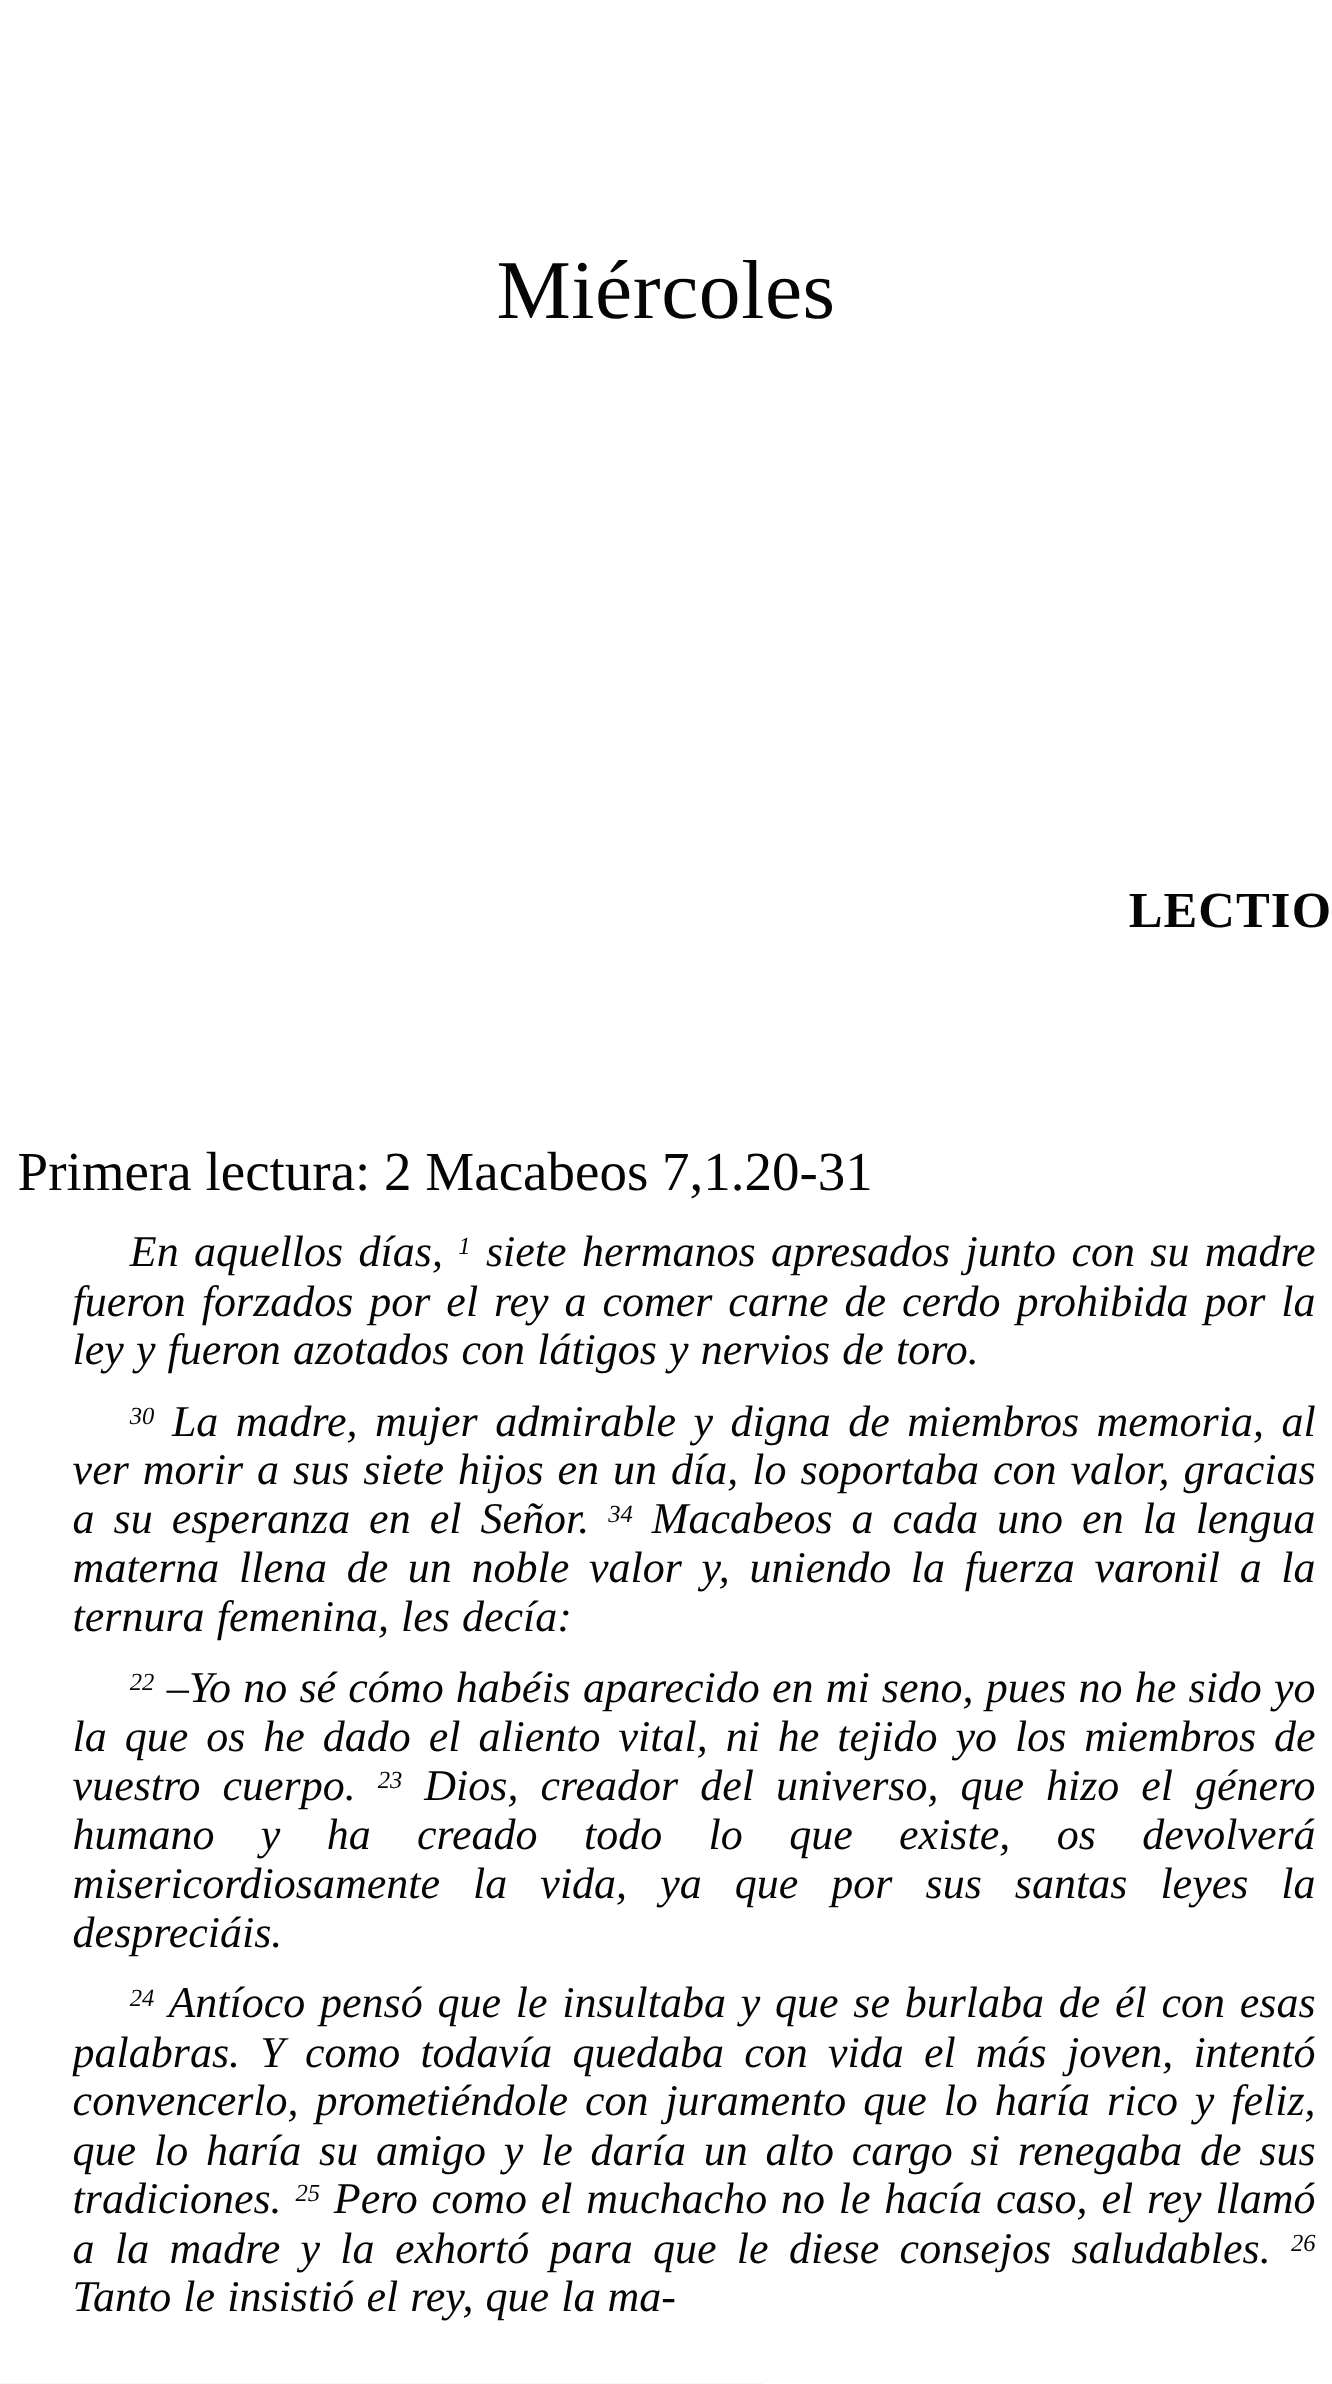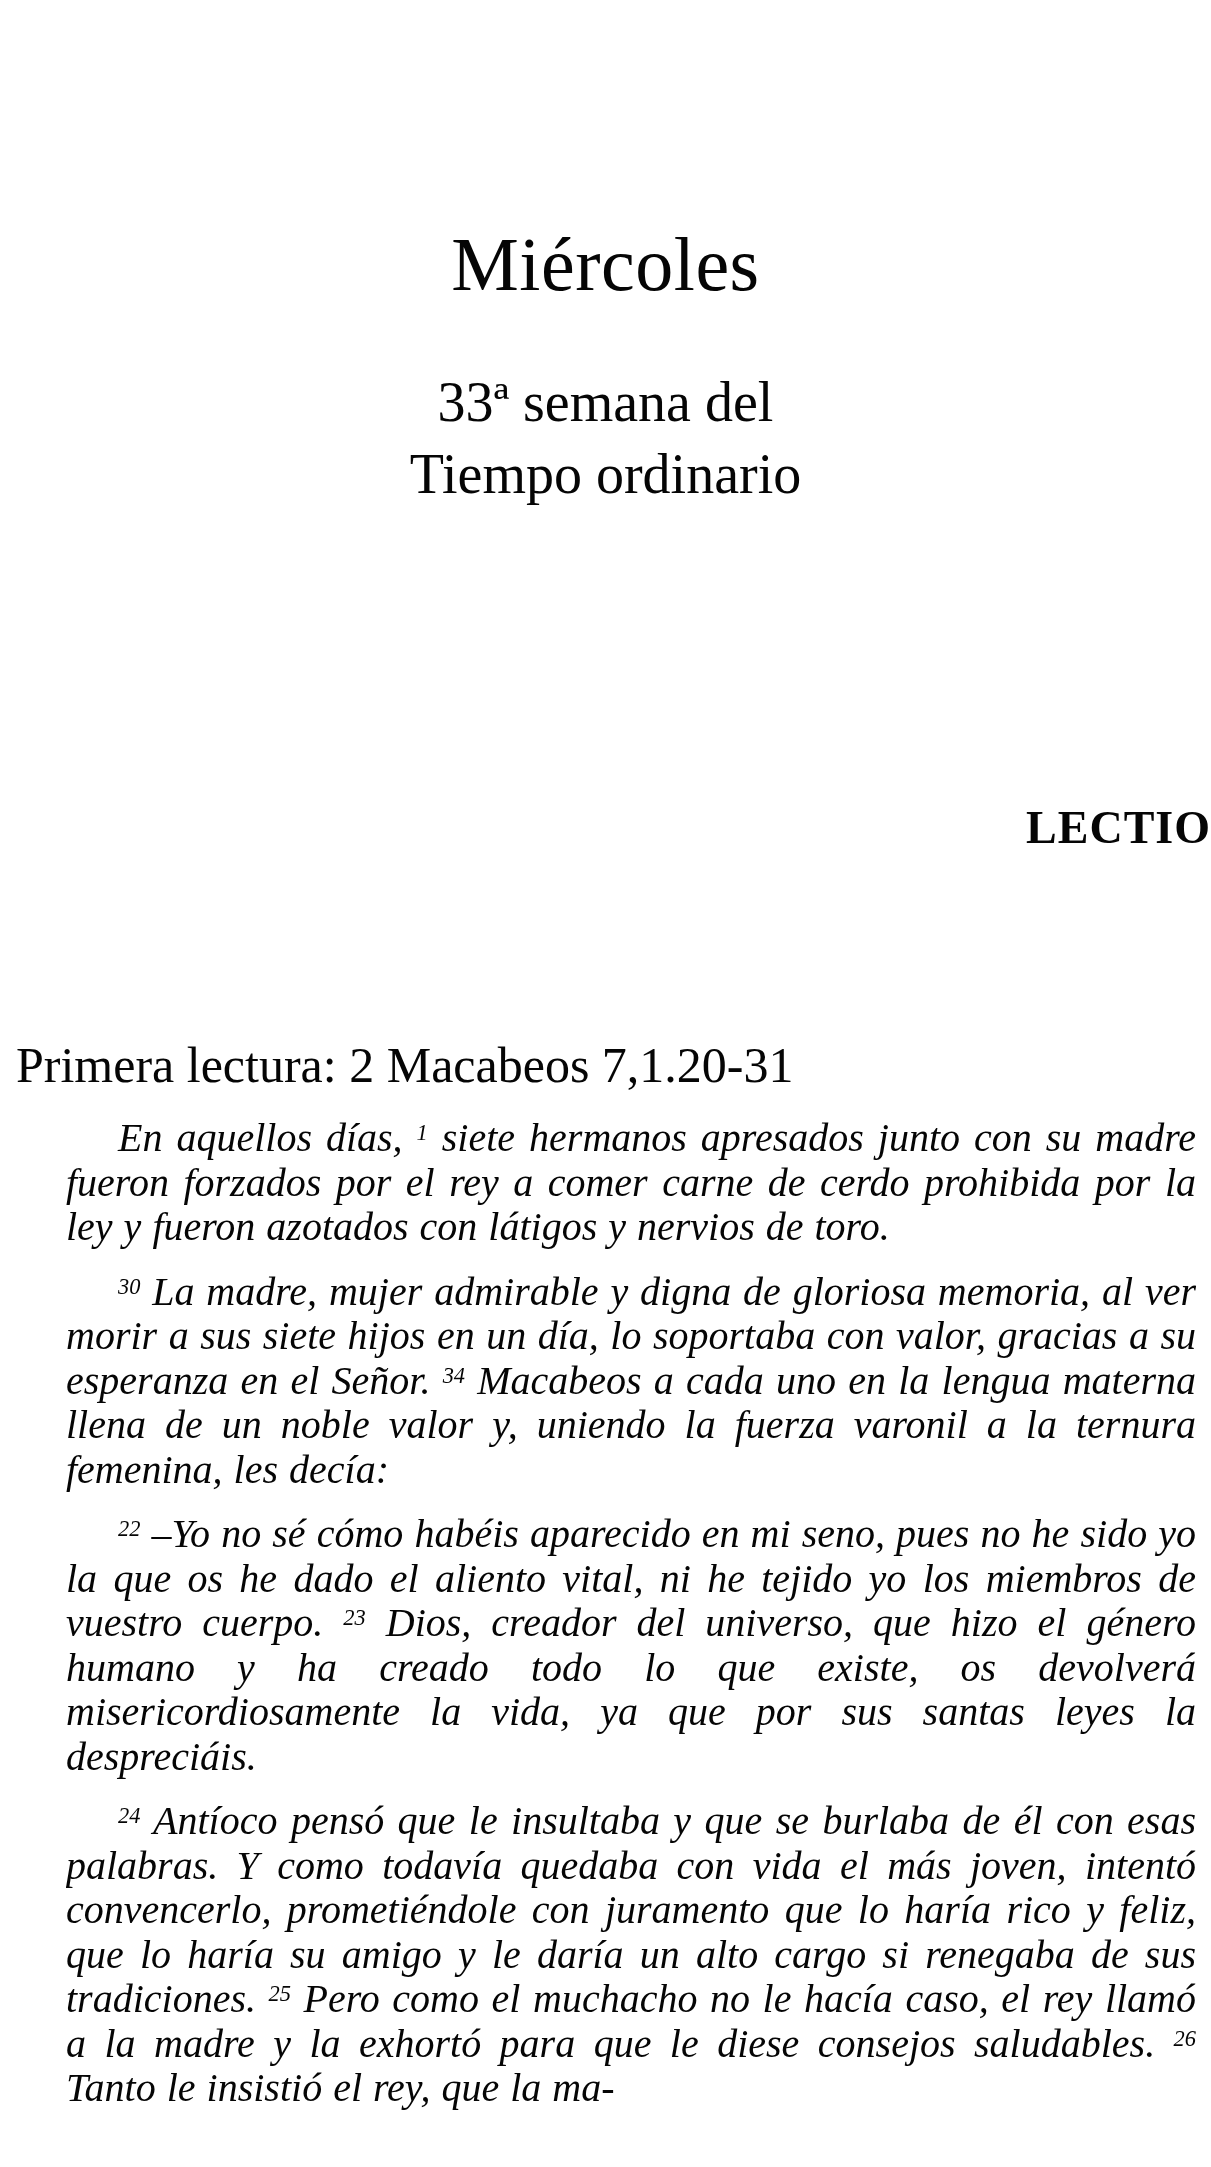--- a/index.html
+++ b/index.html
@@ -90,29 +90,25 @@
     letter-spacing: 0;
   }
 </style>
 </head>
 <body>
 
 <div class="page">
 
   <h1 class="page-title">Miércoles</h1>
 
-  <div class="page-subtitle">
-    <div>33ª semana del</div>
-    <div>Tiempo ordinario</div>
-  </div>
 
   <h2 class="section-heading">LECTIO</h2>
 
   <h3 class="reading-title">Primera lectura: 2 Macabeos 7,1.20-31</h3>
 
   <div class="reading-body">
     <p><span>En aquellos días, </span><sup class="vs">1</sup><span> siete hermanos apresados junto con su madre fueron forzados por el rey a comer carne de cerdo prohibida por la ley y fueron azotados con látigos y nervios de toro.</span></p>
-    <p><sup class="vs">30</sup><span> La madre, mujer admirable y digna de gloriosa memoria, al ver morir a sus siete hijos en un día, lo soportaba con valor, gracias a su esperanza en el Señor. </span><sup class="vs">34</sup><span> Macabeos a cada uno en la lengua materna llena de un noble valor y, uniendo la fuerza varonil a la ternura femenina, les decía:</span></p>
+    <p><sup class="vs">30</sup><span> La madre, mujer admirable y digna de miembros memoria, al ver morir a sus siete hijos en un día, lo soportaba con valor, gracias a su esperanza en el Señor. </span><sup class="vs">34</sup><span> Macabeos a cada uno en la lengua materna llena de un noble valor y, uniendo la fuerza varonil a la ternura femenina, les decía:</span></p>
     <p><sup class="vs">22</sup><span> –Yo no sé cómo habéis aparecido en mi seno, pues no he sido yo la que os he dado el aliento vital, ni he tejido yo los miembros de vuestro cuerpo. </span><sup class="vs">23</sup><span> Dios, creador del universo, que hizo el género humano y ha creado todo lo que existe, os devolverá misericordiosamente la vida, ya que por sus santas leyes la despreciáis.</span></p>
     <p><sup class="vs">24</sup><span> Antíoco pensó que le insultaba y que se burlaba de él con esas palabras. Y como todavía quedaba con vida el más joven, intentó convencerlo, prometiéndole con juramento que lo haría rico y feliz, que lo haría su amigo y le daría un alto cargo si renegaba de sus tradiciones. </span><sup class="vs">25</sup><span> Pero como el muchacho no le hacía caso, el rey llamó a la madre y la exhortó para que le diese consejos saludables. </span><sup class="vs">26</sup><span> Tanto le insistió el rey, que la ma-</span></p>
   </div>
 
 </div>
 
 </body></html>

